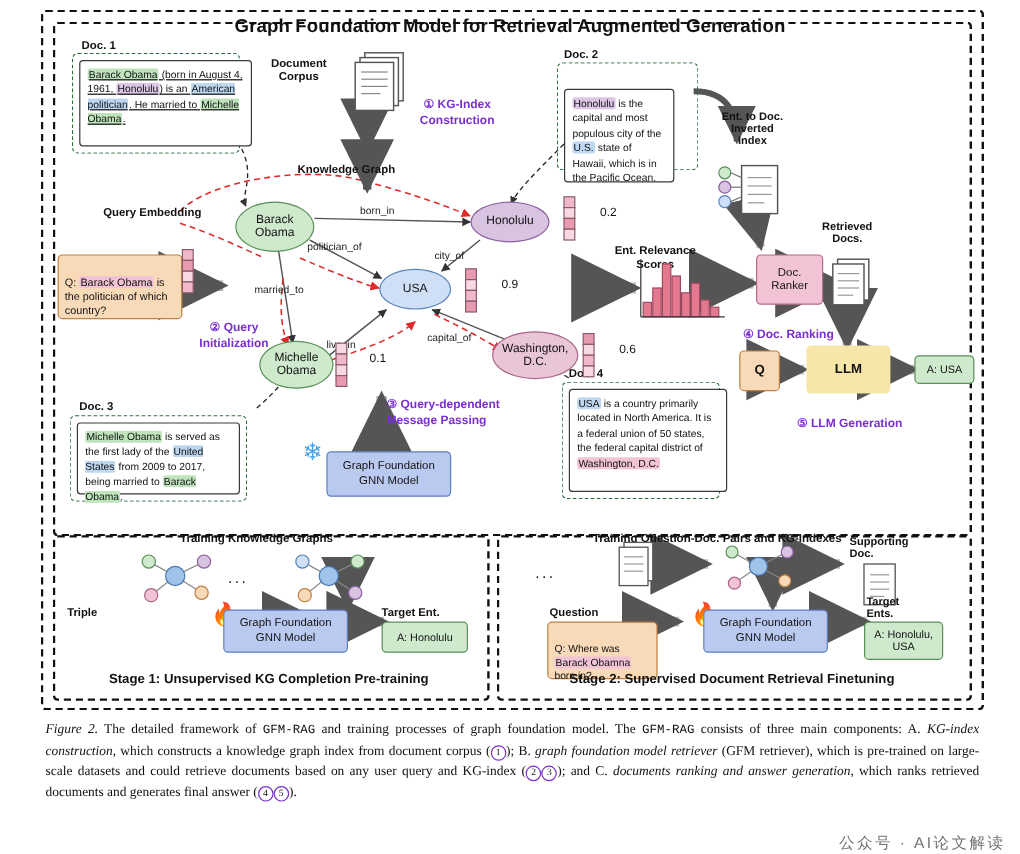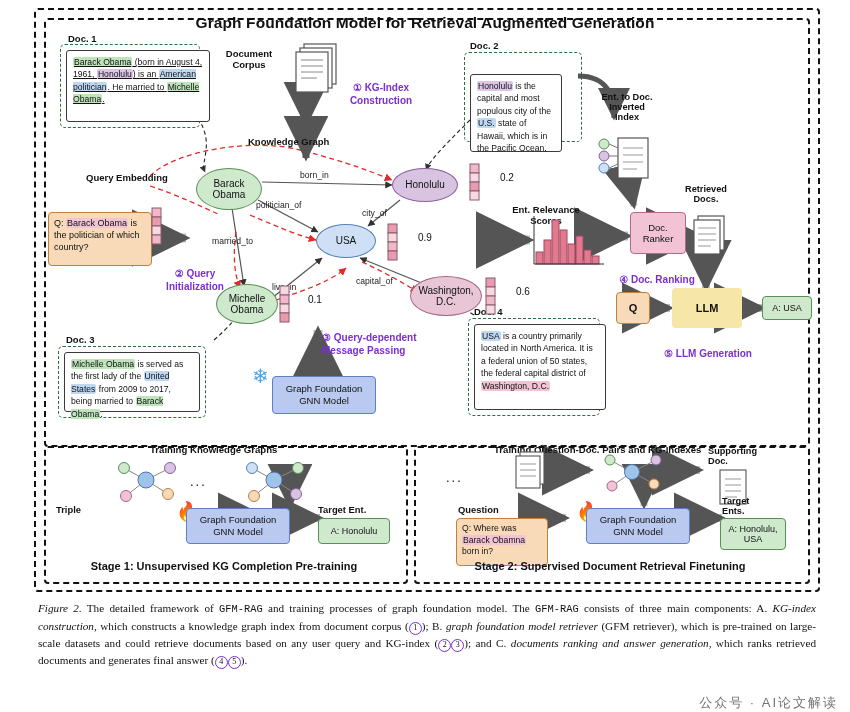--- a/index.html
+++ b/index.html
@@ -50,21 +50,21 @@
   .hl-green{background:#bfe3bb;border-radius:2px;padding:0 1px;}
   .hl-blue{background:#bfd8f2;border-radius:2px;padding:0 1px;}
   .hl-purple{background:#dcc6e8;border-radius:2px;padding:0 1px;}
   .hl-pink{background:#f2c3d4;border-radius:2px;padding:0 1px;}
   .small-label{position:absolute;font-size:9.5px;}
   .bold{font-weight:bold;}
   .step{position:absolute;font-size:10px;font-weight:bold;color:#7b2fd0;text-align:center;line-height:1.25;}
   .edge-label{position:absolute;font-size:8.6px;color:#222;}
   .q-box{
     position:absolute;background:#f8d9b8;border:1.4px solid #c08040;border-radius:4px;
-    font-size:9px;line-height:1.35;padding:4px 5px;box-sizing:border-box;text-align:left;
+    font-size:9px;line-height:1.35;padding:16px 5px;box-sizing:border-box;text-align:left;
   }
   .ans-box{
     position:absolute;background:#cfe9cd;border:1.4px solid #5a8f58;border-radius:4px;
     font-size:9px;padding:4px 6px;box-sizing:border-box;text-align:center;
   }
   .ranker{
     position:absolute;background:#f2c3d4;border:1.4px solid #b06a8c;border-radius:4px;
     font-size:9.5px;text-align:center;display:flex;align-items:center;justify-content:center;
     line-height:1.2;font-weight:normal;
   }

